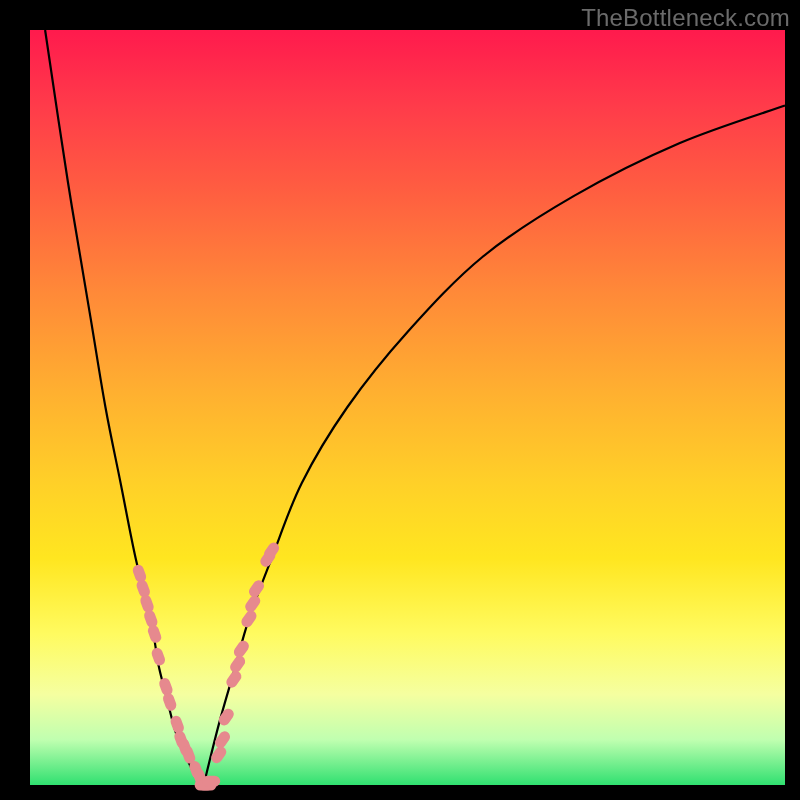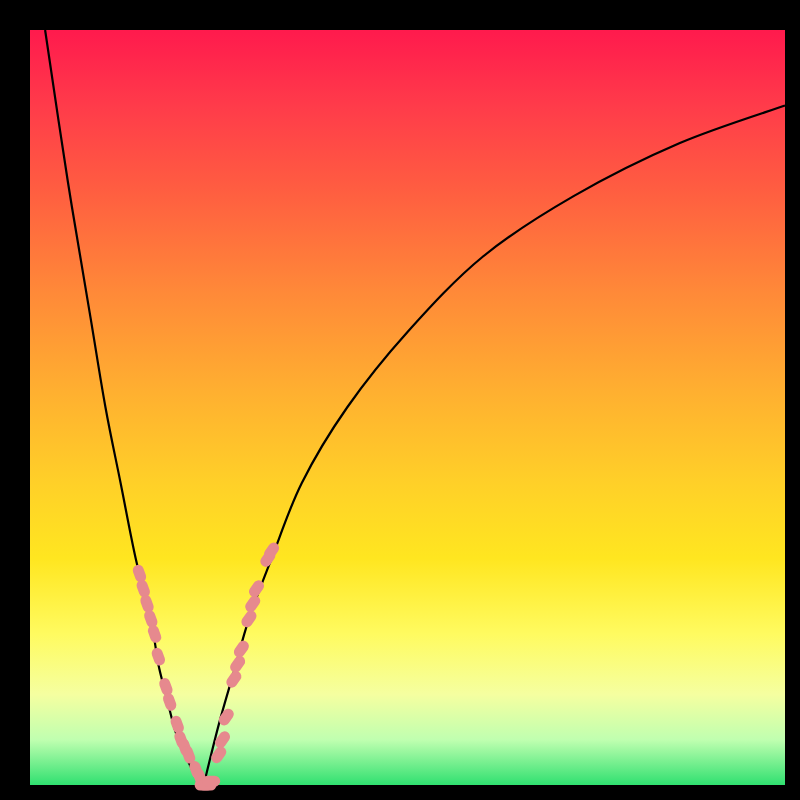--- a/index.html
+++ b/index.html
@@ -48,20 +48,21 @@
   .curve { stroke: #000; stroke-width: 2.2; fill: none; }
   .marker {
     fill: #e6898e;
     stroke: none;
   }
 </style>
 </head>
 <body>
 
 <div class="frame">
+  <div class="watermark">TheBottleneck.com</div>
   <div class="plot-area">
     <svg class="curves" viewBox="0 0 755 755" preserveAspectRatio="none">
       <path id="left-curve" class="curve" d="M 15.1,0 C 18.875,25.166666666666668 30.2,103.18333333333334 37.75,151 C 45.3,198.81666666666666 54.108333333333334,249.14999999999998 60.4,286.9 C 66.69166666666666,324.65 70.46666666666667,349.81666666666666 75.5,377.5 C 80.53333333333333,405.18333333333334 85.56666666666666,427.8333333333333 90.6,453 C 95.63333333333333,478.1666666666667 100.66666666666669,505.85 105.70000000000002,528.5 C 110.73333333333335,551.15 117.02499999999999,571.2833333333333 120.8,588.9 C 124.575,606.5166666666667 125.83333333333336,621.6166666666667 128.35000000000002,634.2 C 130.8666666666667,646.7833333333334 133.38333333333335,654.3333333333333 135.9,664.4 C 138.41666666666666,674.4666666666667 140.93333333333334,685.7916666666667 143.45,694.6 C 145.96666666666664,703.4083333333333 148.48333333333335,710.9583333333334 151,717.25 C 153.51666666666665,723.5416666666666 156.0333333333333,727.3166666666667 158.54999999999998,732.35 C 161.06666666666666,737.3833333333333 163.58333333333331,743.6750000000001 166.1,747.45 C 168.61666666666667,751.225 172.39166666666668,753.7416666666667 173.65,755"></path>
       <path id="right-curve" class="curve" d="M 173.65,755 C 176.16666666666669,744.9333333333334 183.71666666666667,713.475 188.75,694.6 C 193.78333333333333,675.725 198.8166666666667,659.3666666666667 203.85000000000002,641.75 C 208.88333333333335,624.1333333333333 212.65833333333333,607.775 218.95,588.9 C 225.24166666666665,570.025 232.79166666666666,551.15 241.6,528.5 C 250.40833333333333,505.85 259.2166666666667,478.1666666666667 271.8,453 C 284.3833333333333,427.8333333333333 299.4833333333333,402.6666666666667 317.09999999999997,377.5 C 334.71666666666664,352.3333333333333 354.85,327.1666666666667 377.5,302 C 400.15,276.8333333333333 425.31666666666666,249.15 453,226.5 C 480.68333333333334,203.85 510.8833333333334,184.97500000000002 543.6,166.10000000000002 C 576.3166666666667,147.22500000000002 614.0666666666666,128.35 649.3,113.25 C 684.5333333333333,98.14999999999999 737.3833333333333,81.79166666666667 755,75.5"></path>
       <g id="markers">
           <rect x="100.475" y="538.0999999999999" width="18" height="11" rx="5.5" class="marker" transform="rotate(70 109.475 543.5999999999999)"></rect>
           <rect x="104.25" y="553.2" width="18" height="11" rx="5.5" class="marker" transform="rotate(70 113.25 558.7)"></rect>
           <rect x="108.025" y="568.3" width="18" height="11" rx="5.5" class="marker" transform="rotate(70 117.025 573.8)"></rect>
           <rect x="111.8" y="583.4" width="18" height="11" rx="5.5" class="marker" transform="rotate(70 120.8 588.9)"></rect>
           <rect x="115.575" y="598.5" width="18" height="11" rx="5.5" class="marker" transform="rotate(70 124.575 604)"></rect>

